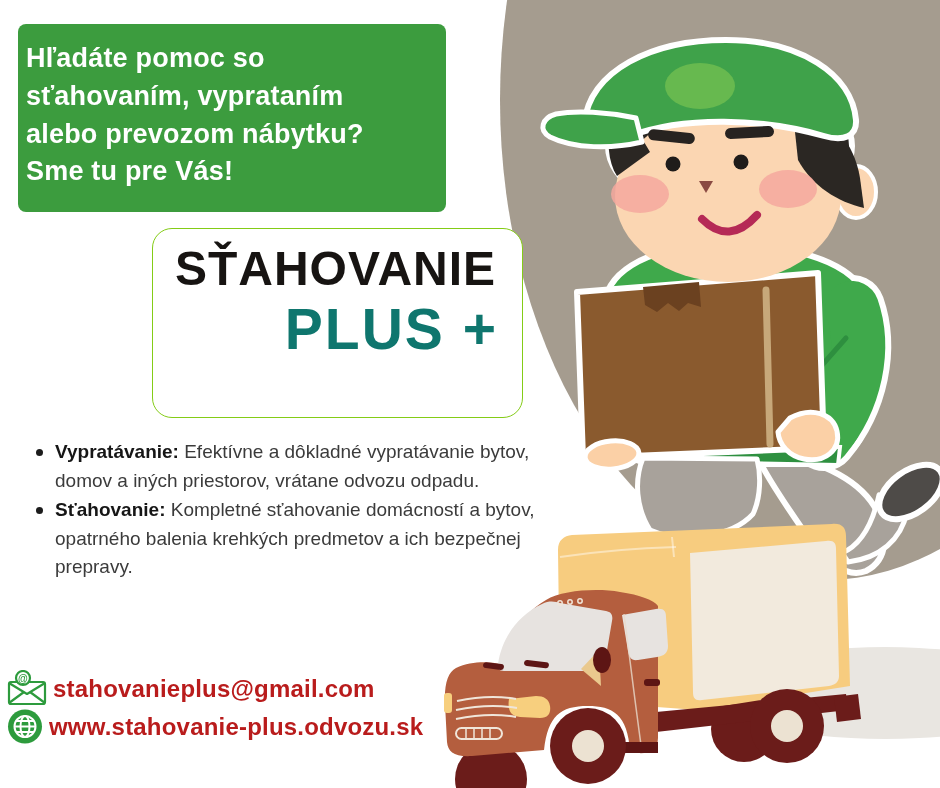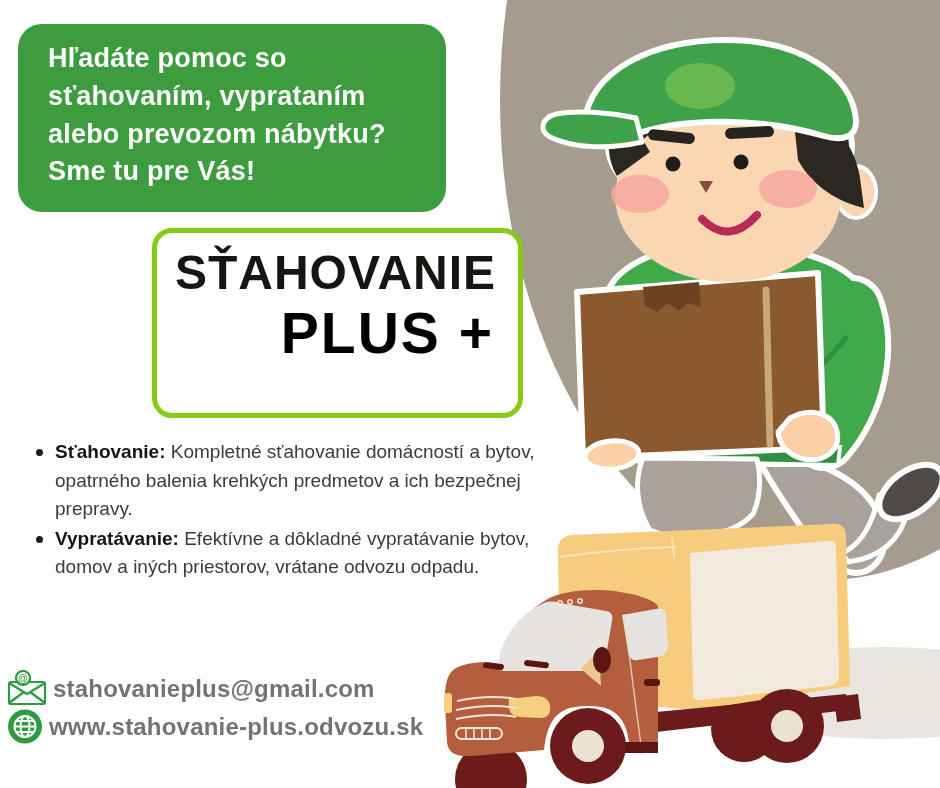--- a/index.html
+++ b/index.html
@@ -21,38 +21,38 @@
     background:#a59c8f;
     z-index:0;
   }
   svg.illu{position:absolute;left:0;top:0;z-index:1;pointer-events:none;}
   svg.illu.truck{z-index:3;}
   
   .hero{
     position:absolute;left:18px;top:24px;
     width:428px;height:188px;
     background:#3c9c3e;
-    border-radius:24px;
-    padding:16px 30px;
+    border-radius:8px;
+    padding:16px 8px;
     z-index:2;
   }
   .hero-text{
     color:#ffffff;
     font-weight:bold;
     font-size:27px;
     line-height:1.40;
     white-space:pre-line;
     letter-spacing:.2px;
   }
   
   .logo-card{
     position:absolute;left:152px;top:228px;
     width:371px;height:190px;
     background:#ffffff;
-    border:5px solid #84cc16;
+    border:1px solid #84cc16;
     border-radius:20px;
     z-index:2;
     padding:14px 14px 0 10px;
   }
   .logo-line1{
     font-weight:bold;
     font-size:48px;
     letter-spacing:1px;
     color:#171412;
     text-align:center;
@@ -96,21 +96,21 @@
     z-index:4;
     display:flex;flex-direction:column;gap:1px;
   }
   .contact-row{
     display:flex;align-items:center;gap:5px;
     height:37px;
   }
   .contact-row .txt{
     font-weight:bold;
     font-size:24px;
-    color:#737373;
+    color:#b91c1c;
     letter-spacing:.2px;
   }
   .cicon{flex:0 0 auto;display:block;}
 </style>
 </head>
 <body>
 
 <div class="poster">
 
   <div class="bg-circle"></div>
@@ -167,26 +167,26 @@
 
   <div class="hero" style="background-color: rgb(60, 156, 62);">
     <div class="hero-text">Hľadáte pomoc so
 sťahovaním, vyprataním
 alebo prevozom nábytku?
 Sme tu pre Vás!</div>
   </div>
 
   <div class="logo-card">
     <div class="logo-line1">SŤAHOVANIE</div>
-    <div class="logo-line2" style="color: #000000;">PLUS +</div>
+    <div class="logo-line2" style="color: #0f766e;">PLUS +</div>
   </div>
 
   <ul class="services">
+    <li><b>Vypratávanie:</b><span> Efektívne a dôkladné vypratávanie bytov, domov a iných priestorov, vrátane odvozu odpadu.</span></li>
     <li><b>Sťahovanie:</b><span> Kompletné sťahovanie domácností a bytov, opatrného balenia krehkých predmetov a ich bezpečnej prepravy.</span></li>
-    <li><b>Vypratávanie:</b><span> Efektívne a dôkladné vypratávanie bytov, domov a iných priestorov, vrátane odvozu odpadu.</span></li>
   </ul>
 
   <svg class="illu truck" width="940" height="788" viewBox="0 0 940 788" aria-hidden="true">
     <ellipse cx="885" cy="693" rx="175" ry="46" fill="#e9e6e1"></ellipse>
     <circle cx="491" cy="779" r="36" fill="#6b1c1a"></circle>
     <circle cx="744" cy="729" r="33" fill="#6b1c1a"></circle>
 
     <g>
       <path d="M560,700 L558,550 C558,540 564,536 572,535 L832,524 C842,523 846,528 846,536 L850,686 L698,710 Z" fill="#f7cc7f"></path>
       <path d="M560,557 C600,551 640,548 676,547" fill="none" stroke="#ffffff" stroke-width="2" opacity="0.45"></path>

